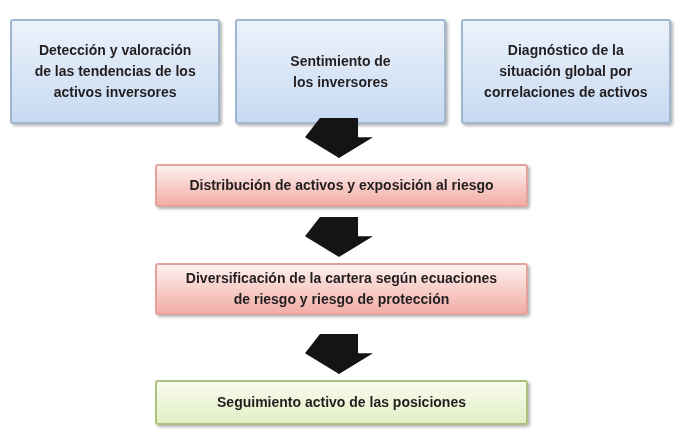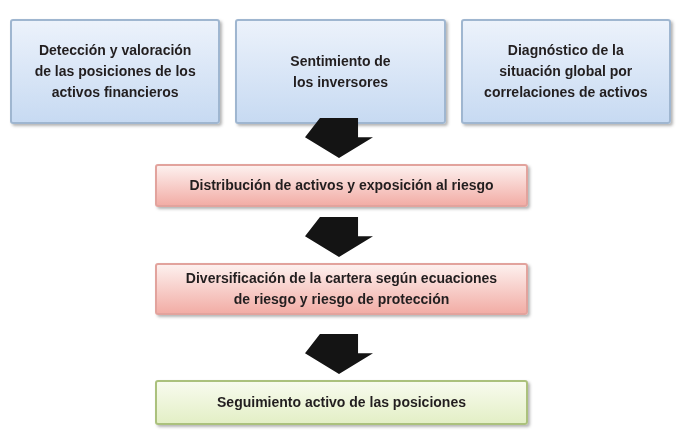--- a/index.html
+++ b/index.html
@@ -81,22 +81,22 @@
   #arrow-3 { top: 334px; }
 </style>
 </head>
 <body>
 
 <div class="canvas">
 
   <div class="sources-row">
     <div class="box blue">
       <span class="line">Detección y valoración</span>
-      <span class="line">de las posiciones de los</span>
-      <span class="line">activos financieros</span>
+      <span class="line">de las tendencias de los</span>
+      <span class="line">activos inversores</span>
     </div>
     <div class="box blue">
       <span class="line">Sentimiento de</span>
       <span class="line">los inversores</span>
     </div>
     <div class="box blue">
       <span class="line">Diagnóstico de la</span>
       <span class="line">situación global por</span>
       <span class="line">correlaciones de activos</span>
     </div>

